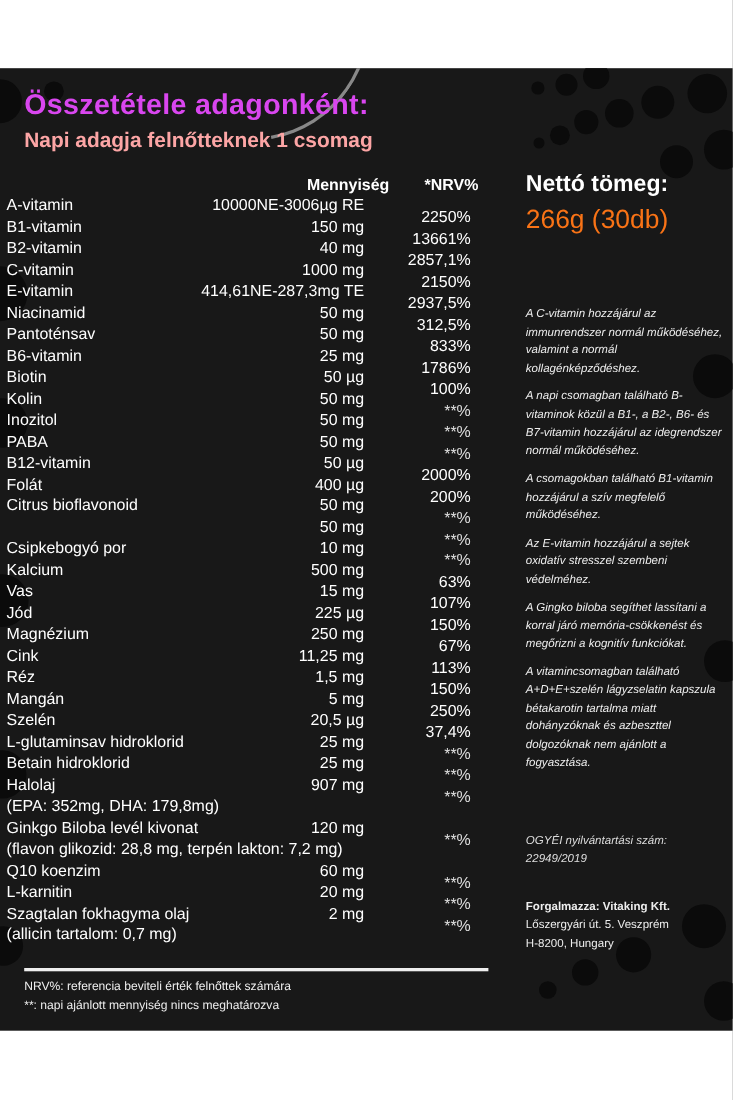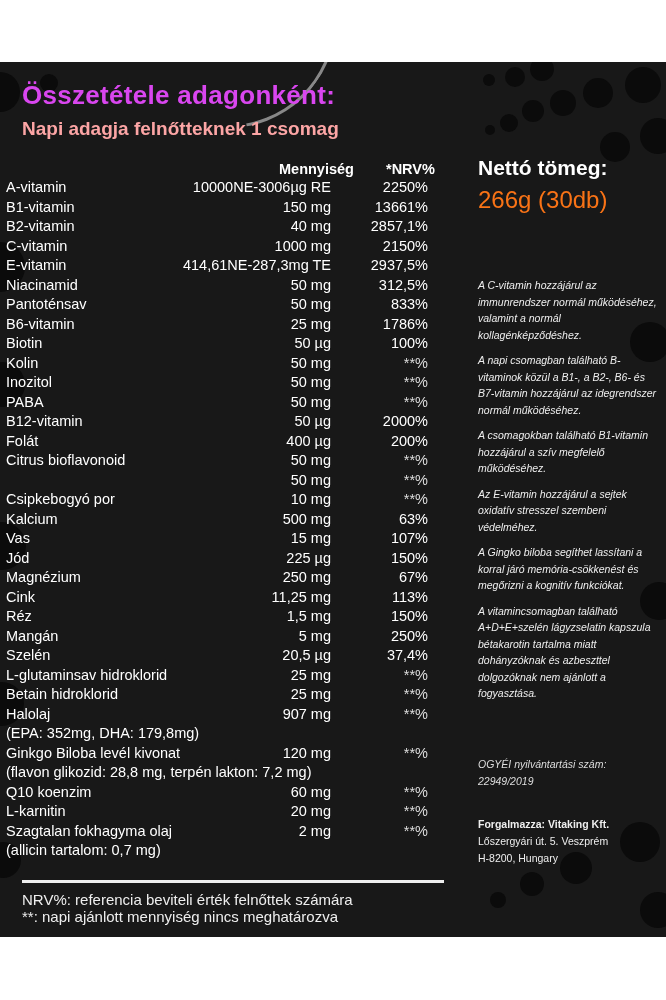--- a/index.html
+++ b/index.html
@@ -9,24 +9,24 @@
   .arc { position: absolute; left: 120px; top: -150px; width: 210px; height: 210px; border-radius: 50%; border: 3px solid #777; border-color: transparent #888 transparent transparent; transform: rotate(35deg); }
   .title { position: absolute; left: 22px; top: 18px; color: #d946ef; font-weight: bold; font-size: 26px; letter-spacing: 0.3px; }
   .subtitle { position: absolute; left: 22px; top: 56px; color: #fca5a5; font-weight: bold; font-size: 19px; }
   .hdr { position: absolute; top: 99px; color: #fff; font-weight: bold; font-size: 14.5px; }
   .hdr-qty { left: 279px; }
   .hdr-nrv { left: 386px; }
   .rows { position: absolute; left: 6px; top: 116px; width: 425px; }
   .row { position: relative; height: 19.5px; line-height: 19.5px; color: #fff; font-size: 14.5px; }
   .row .name { position: absolute; left: 0; white-space: nowrap; }
   .row .qty { position: absolute; right: 100px; white-space: nowrap; }
-  .row .nrv { position: absolute; right: 3px; text-align: right; white-space: nowrap; }
+  .row .nrv { position: absolute; right: 3px; text-align: right; white-space: nowrap; margin-top: 11px; }
   .row .nrv.na { color: #ddd; }
   .divider { position: absolute; left: 22px; top: 818px; width: 422px; height: 3px; background: #eee; }
-  .foot { position: absolute; left: 22px; color: #eee; font-size: 15px; }
+  .foot { position: absolute; left: 22px; color: #eee; font-size: 11px; }
   .foot1 { top: 829px; } .foot2 { top: 846px; }
   .net-label { position: absolute; left: 478px; top: 94px; color: #fff; font-weight: bold; font-size: 21px; }
   .net-value { position: absolute; left: 478px; top: 124px; color: #f97316; font-size: 24px; }
   .claims { position: absolute; left: 478px; top: 215px; width: 185px; }
   .claim { color: #eee; font-style: italic; font-size: 10.5px; line-height: 16.5px; margin-bottom: 9px; }
   .ogyei { position: absolute; left: 478px; top: 694px; color: #ddd; font-style: italic; font-size: 10.5px; line-height: 17px; width: 185px; }
   .dist { position: absolute; left: 478px; top: 754px; color: #eee; font-size: 10.5px; line-height: 17px; width: 185px; }
   .dist .company { font-weight: bold; }
 </style>
 </head>

